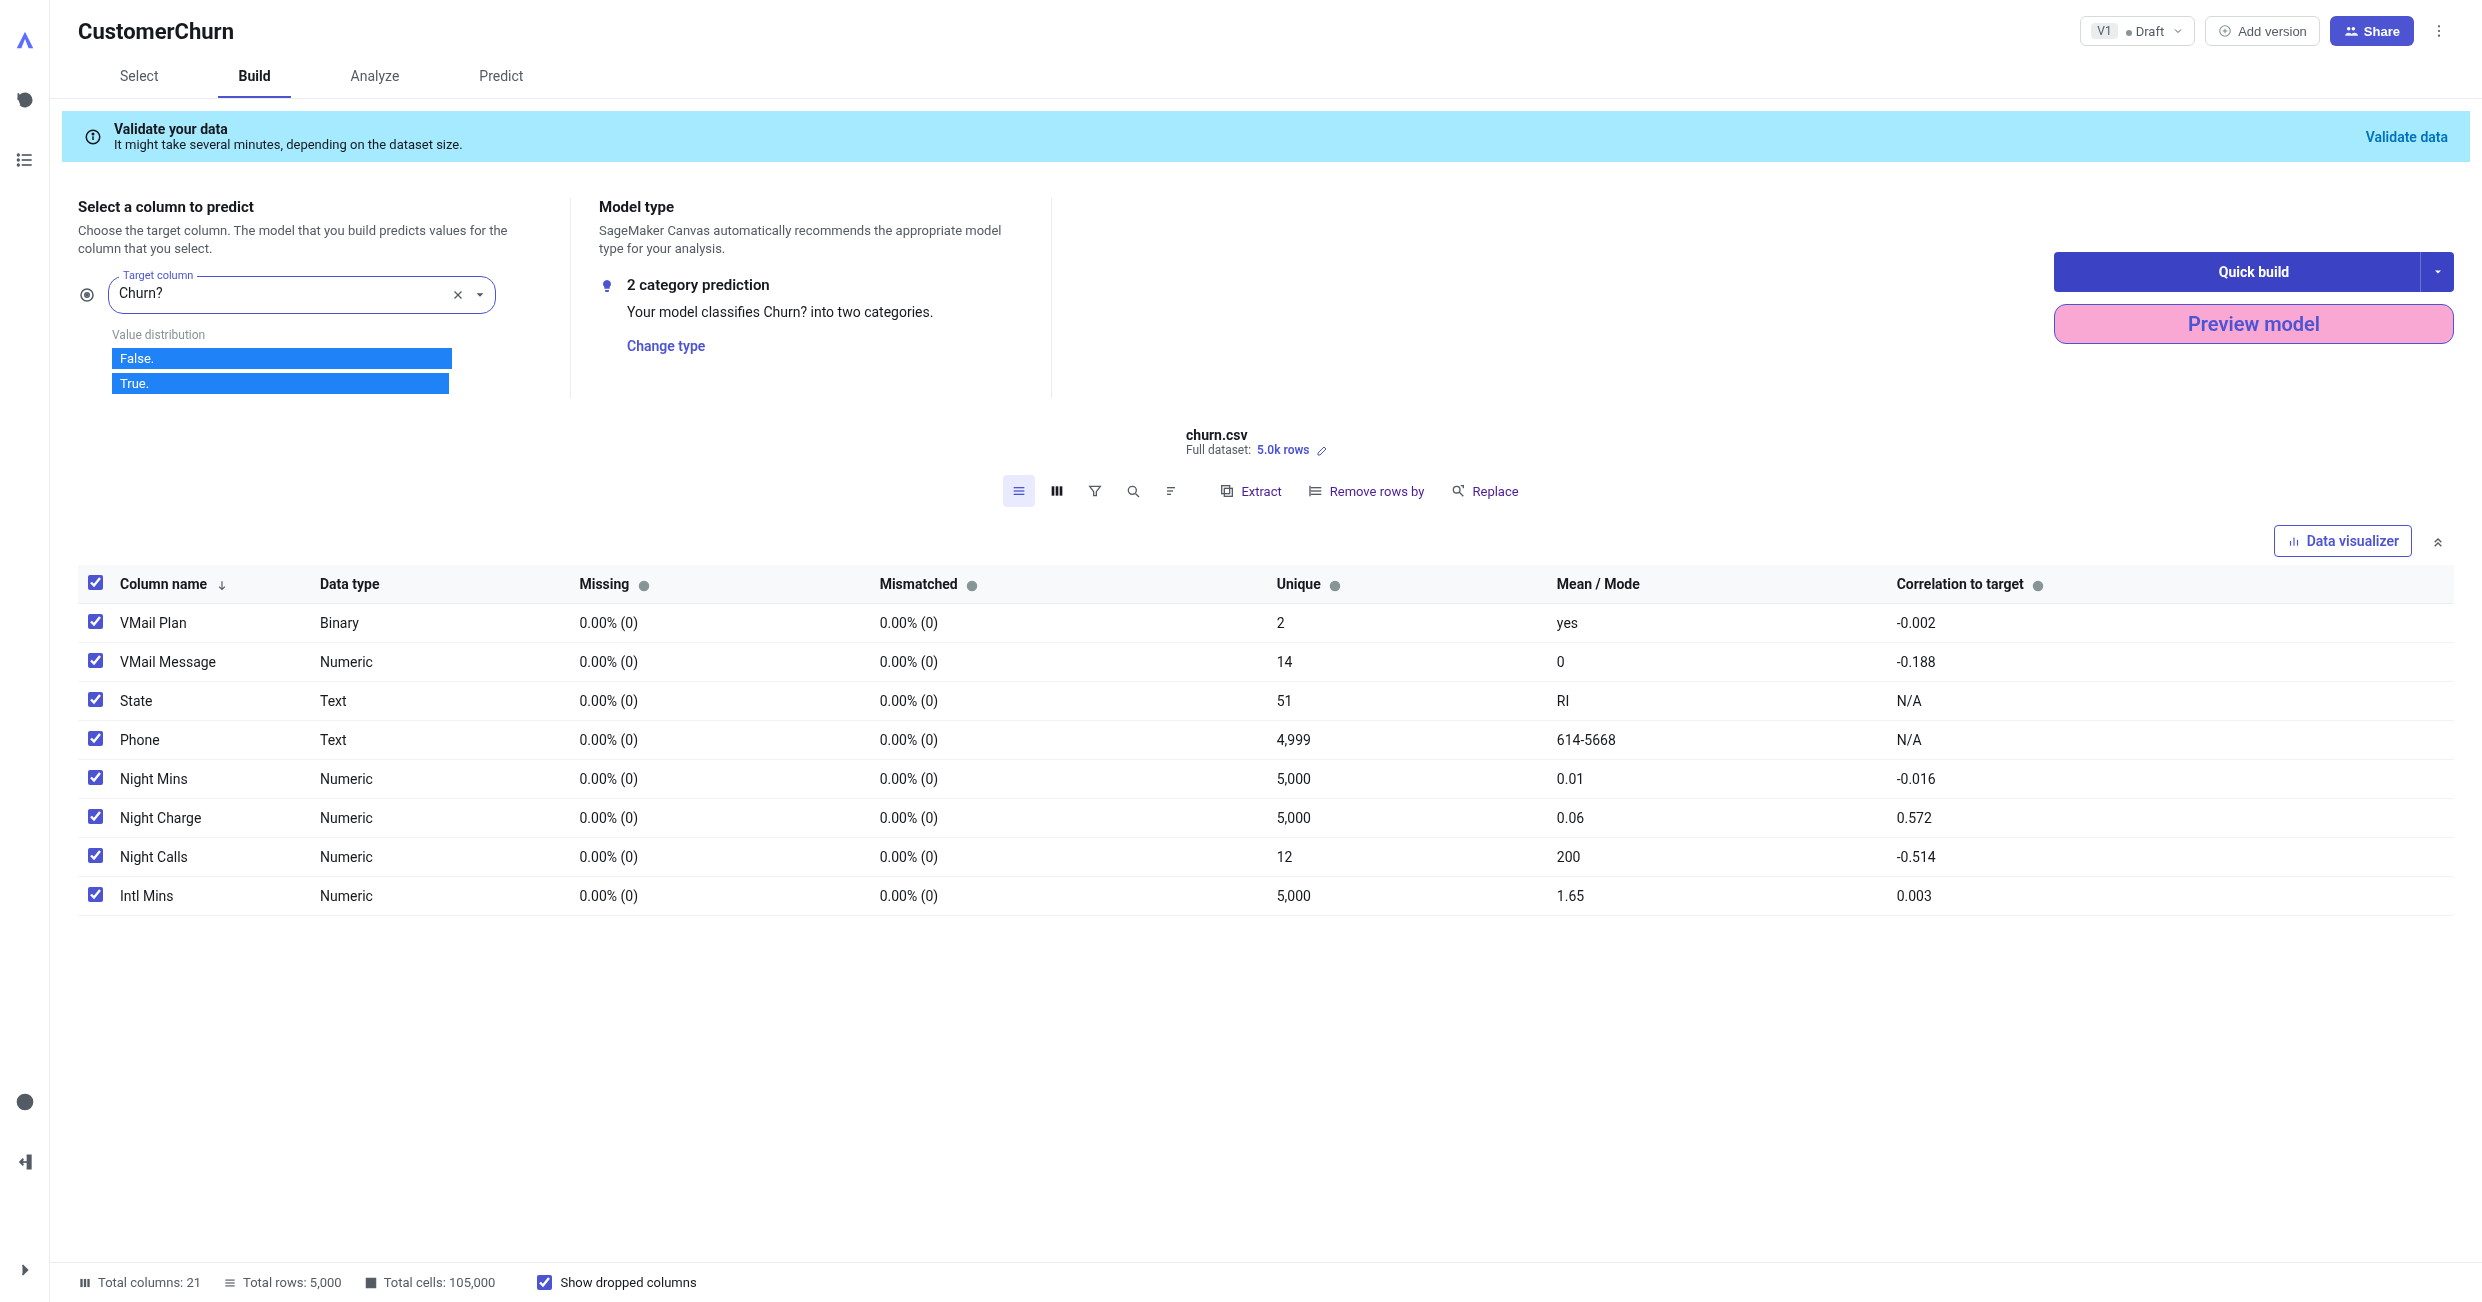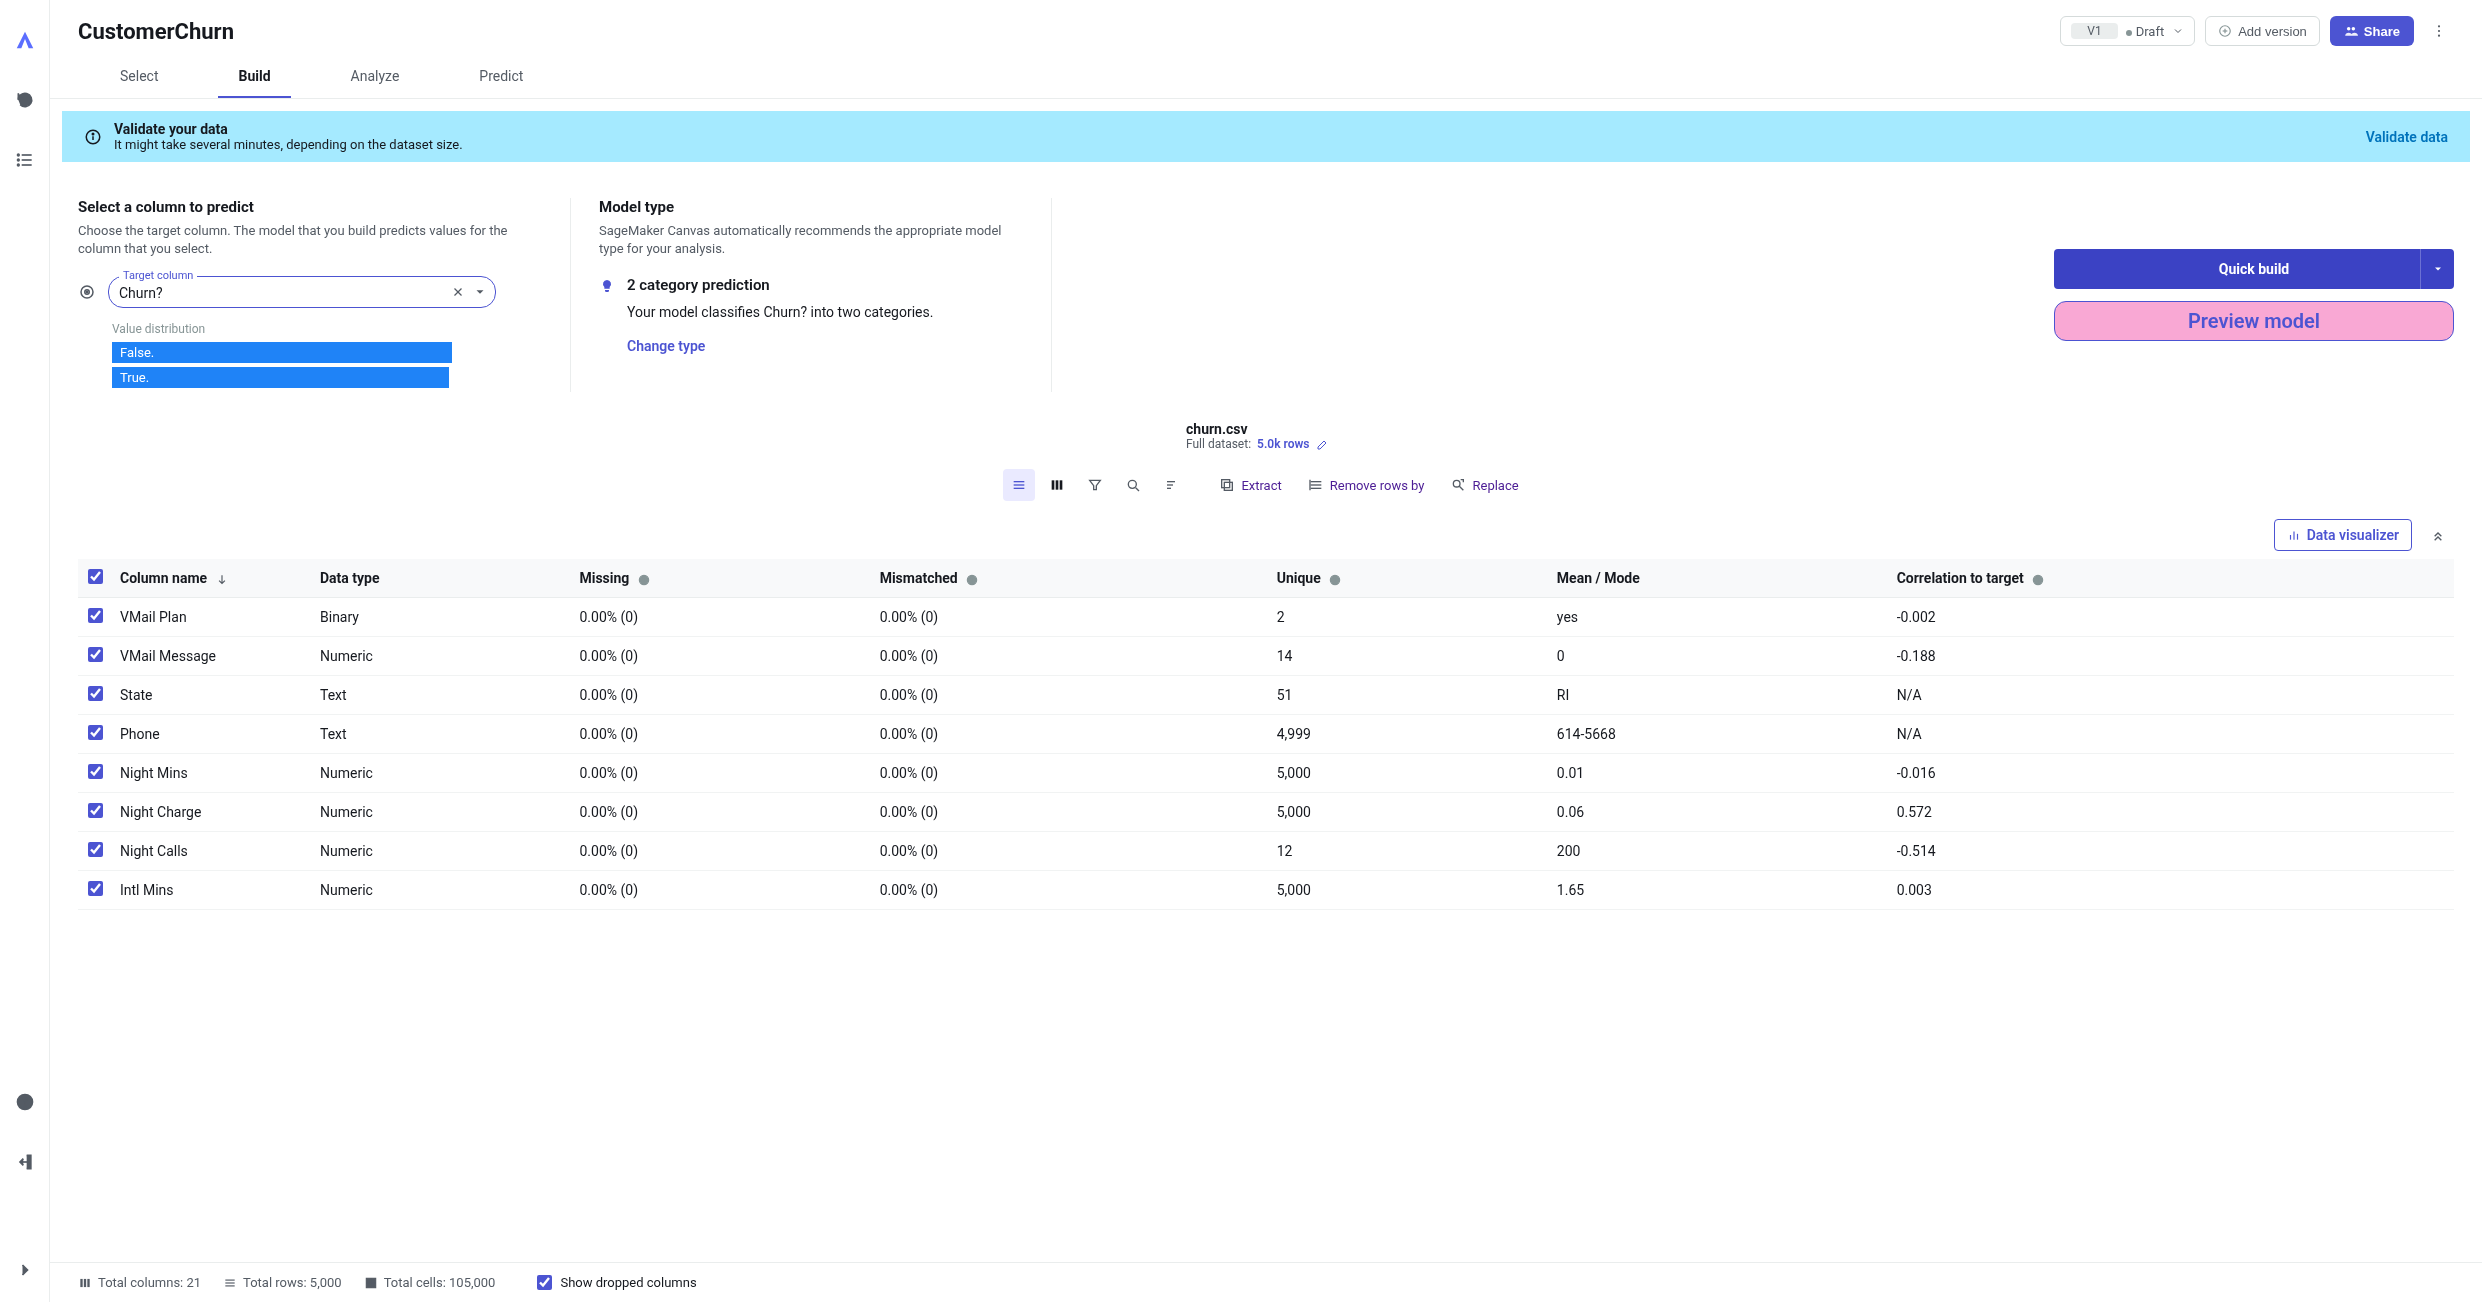--- a/index.html
+++ b/index.html
@@ -9,21 +9,21 @@
 .leftbar .spacer { flex: 1; }
 .leftbar .logo svg { fill: #5b6eff; width: 22px; height: 22px; }
 .leftbar-item { cursor: pointer; display: flex; align-items: center; justify-content: center; width: 32px; height: 32px; }
 
 .main { flex: 1; display: flex; flex-direction: column; overflow: hidden; }
 
 .topbar { display: flex; align-items: center; padding: 16px 28px 0 28px; }
 .title { font-size: 22px; font-weight: 700; flex: 1; }
 .top-controls { display: flex; align-items: center; gap: 10px; }
 .pill { border: 1px solid #d5dbdb; border-radius: 6px; padding: 4px 10px; display: inline-flex; align-items: center; gap: 8px; font-size: 13px; color: #545b64; height: 30px; }
-.pill .badge { background: #eaeded; border-radius: 4px; padding: 1px 16px; font-size: 12px; color:#545b64;}
+.pill .badge { background: #eaeded; border-radius: 4px; padding: 1px 6px; font-size: 12px; color:#545b64;}
 .pill .dot { width: 6px; height: 6px; border-radius: 50%; background: #879596; display: inline-block; margin-right:4px;}
 .btn-ghost { border: 1px solid #d5dbdb; background: #fff; border-radius: 6px; padding: 5px 12px; display: inline-flex; align-items: center; gap: 6px; font-size: 13px; color: #545b64; cursor: pointer; height:30px;}
 .btn-primary { background: #4c54d2; color: #fff; border: none; border-radius: 6px; padding: 6px 14px; display: inline-flex; align-items: center; gap: 6px; font-size: 13px; font-weight: 600; cursor: pointer; height:30px;}
 .icon-btn { width: 30px; height: 30px; display: inline-flex; align-items: center; justify-content: center; cursor: pointer; border-radius: 4px; }
 
 .tabs { display: flex; gap: 40px; padding: 12px 28px 0 50px; border-bottom: 1px solid #eaeded; }
 .tab { padding: 10px 20px 12px; font-size: 14px; color: #545b64; cursor: pointer; border-bottom: 2px solid transparent; }
 .tab.active { color: #16191f; font-weight: 700; border-bottom-color: #4c54d2; }
 
 .banner { background: #a5eaff; display: flex; align-items: center; padding: 10px 22px; gap: 12px; margin: 12px; }
@@ -35,21 +35,21 @@
 
 .panels { display: flex; padding: 24px 28px 0 28px; gap: 0; }
 .panel { padding: 0 24px 0 0; }
 .panel-divider { border-left: 1px solid #eaeded; margin: 0 28px 0 12px; }
 .panel-heading { font-size: 15px; font-weight: 700; margin-bottom: 6px; }
 .panel-sub { font-size: 13px; color: #545b64; margin-bottom: 18px; max-width: 460px; line-height:1.4;}
 
 .target-row { display:flex; align-items:center; gap:12px; }
 .target-ic { width:18px; height:18px; flex-shrink:0; }
 
-.combo { position: relative; border: 1px solid #4c54d2; border-radius: 15px; padding: 8px 60px 6px 10px; width: 388px; }
+.combo { position: relative; border: 1px solid #4c54d2; border-radius: 15px; padding: 8px 60px 12px 10px; width: 388px; }
 .combo-label { position: absolute; top: -8px; left: 10px; background: #fff; padding: 0 4px; font-size: 11px; color: #4c54d2; }
 .combo-value { font-size: 14px; color:#16191f;}
 .combo-ctrls { position: absolute; right: 8px; top: 50%; transform: translateY(-50%); display: flex; gap: 8px; color:#545b64; align-items:center;}
 
 .vd-label { font-size: 12px; color: #879596; margin: 14px 0 6px 34px; }
 .bars { margin-left: 34px; width: 340px; }
 .bar { background: #1f83f7; color: #fff; font-size: 13px; padding: 3px 8px; margin-bottom: 4px; }
 
 .mt-row { display:flex; align-items:flex-start; gap:12px; margin-bottom:6px;}
 .mt-ic { width:16px;height:16px; margin-top:2px; flex-shrink:0;}

